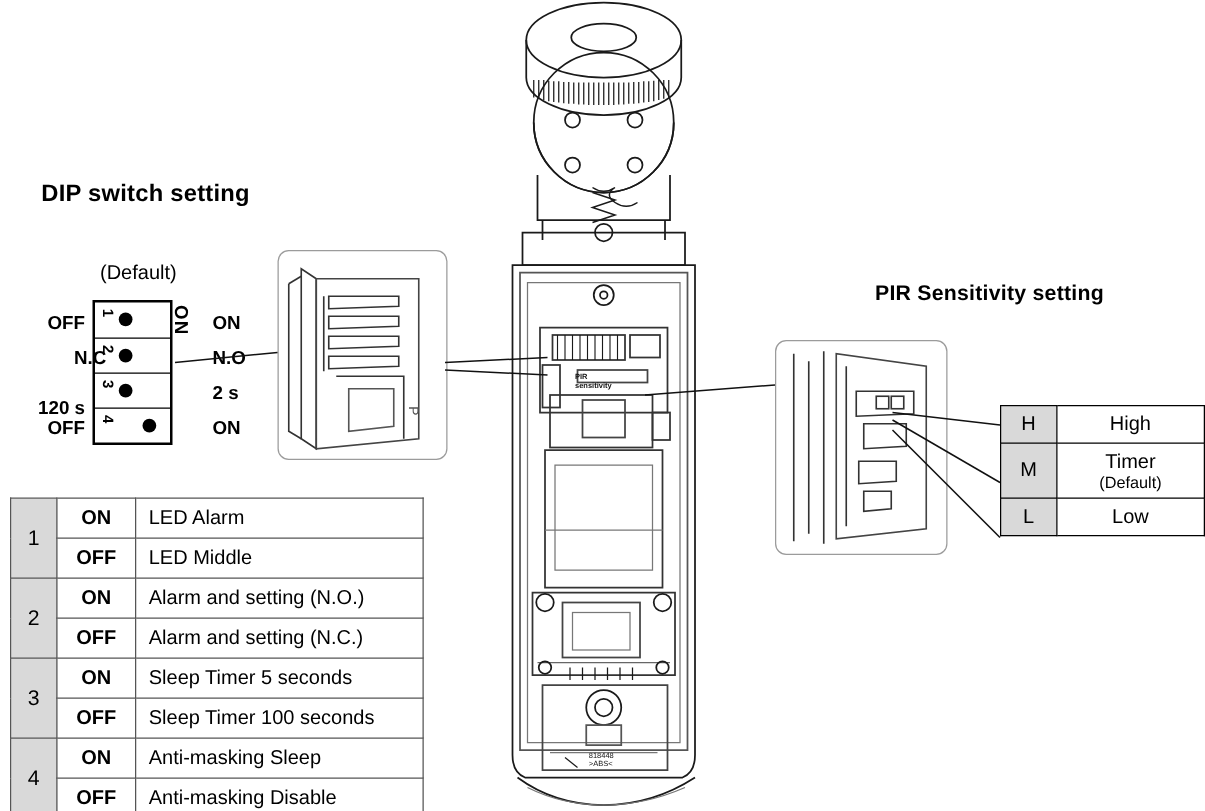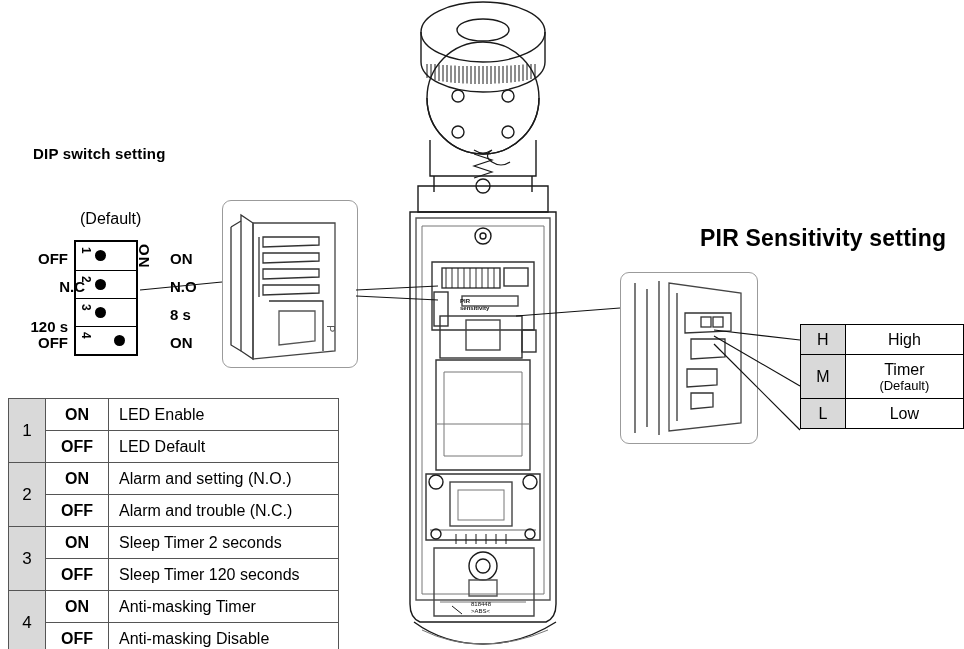--- a/index.html
+++ b/index.html
@@ -2,22 +2,22 @@
 <html><head>
 <meta charset="utf-8">
 <style>
   html,body{margin:0;padding:0;background:#ffffff;}
   body{width:964px;height:649px;position:relative;overflow:hidden;
        font-family:"Liberation Sans",sans-serif;color:#000;}
 
   .abs{position:absolute;}
 
   
-  #dip-title{left:33px;top:145px;font-size:15px;font-weight:bold;letter-spacing:.2px;}
-  #pir-title{left:700px;top:225px;font-size:23px;font-weight:bold;letter-spacing:.2px;}
+  #dip-title{left:33px;top:145px;font-size:19px;font-weight:bold;letter-spacing:.2px;}
+  #pir-title{left:700px;top:225px;font-size:17px;font-weight:bold;letter-spacing:.2px;}
 
   
   #dip-default{left:80px;top:210px;font-size:16px;}
   #dip-block{left:74px;top:240px;width:60px;height:112px;border:2px solid #000;background:#fff;}
   #dip-on-label{left:136px;top:244px;font-size:15px;font-weight:bold;
       writing-mode:vertical-rl;text-orientation:mixed;letter-spacing:1px;}
   .dip-row{position:absolute;left:0;width:60px;height:28px;box-sizing:border-box;}
   .dip-row + .dip-row{border-top:1px solid #000;}
   .dip-num{position:absolute;left:3px;top:5px;font-size:12px;font-weight:bold;
       writing-mode:vertical-rl;text-orientation:mixed;}
@@ -79,21 +79,21 @@
   </div>
 </div>
 
 <div class="abs dip-lbl-left" style="left:0;top:250px;width:68px;">OFF</div>
 <div class="abs dip-lbl-left" style="left:17px;top:278px;width:68px;">N.C</div>
 <div class="abs dip-lbl-left" style="left:0;top:318px;width:68px;">120 s</div>
 <div class="abs dip-lbl-left" style="left:0;top:334px;width:68px;">OFF</div>
 
 <div class="abs dip-lbl-right" style="left:170px;top:250px;">ON</div>
 <div class="abs dip-lbl-right" style="left:170px;top:278px;">N.O</div>
-<div class="abs dip-lbl-right" style="left:170px;top:306px;">8 s</div>
+<div class="abs dip-lbl-right" style="left:170px;top:306px;">2 s</div>
 <div class="abs dip-lbl-right" style="left:170px;top:334px;">ON</div>
 
 <div class="abs" id="inset-left">
   <svg width="134" height="166" viewBox="0 0 134 166">
     <g fill="none" stroke="#333" stroke-width="1.3">
       <path d="M18 14 L18 150 L30 158 L30 22 Z"></path>
       <path d="M30 22 L112 22 L112 150 L30 158 Z" stroke="#444"></path>
       <path d="M40 36 L96 36 L96 44 L40 46 Z"></path>
       <path d="M40 52 L96 52 L96 60 L40 62 Z"></path>
       <path d="M40 68 L96 68 L96 76 L40 78 Z"></path>
@@ -146,51 +146,51 @@
     <td class="val">Low</td>
   </tr>
 </tbody>
   </table>
 
 <table class="abs" id="dip-table">
   <tbody>
       <tr>
     <td class="idx" rowspan="2">1</td>
     <td class="state">ON</td>
-    <td class="desc">LED Enable</td>
-  </tr>
-  <tr>
-    <td class="state">OFF</td>
-    <td class="desc">LED Default</td>
+    <td class="desc">LED Alarm</td>
+  </tr>
+  <tr>
+    <td class="state">OFF</td>
+    <td class="desc">LED Middle</td>
   </tr>
 
   <tr>
     <td class="idx" rowspan="2">2</td>
     <td class="state">ON</td>
     <td class="desc">Alarm and setting (N.O.)</td>
   </tr>
   <tr>
     <td class="state">OFF</td>
-    <td class="desc">Alarm and trouble (N.C.)</td>
+    <td class="desc">Alarm and setting (N.C.)</td>
   </tr>
 
   <tr>
     <td class="idx" rowspan="2">3</td>
     <td class="state">ON</td>
-    <td class="desc">Sleep Timer 2 seconds</td>
-  </tr>
-  <tr>
-    <td class="state">OFF</td>
-    <td class="desc">Sleep Timer 120 seconds</td>
+    <td class="desc">Sleep Timer 5 seconds</td>
+  </tr>
+  <tr>
+    <td class="state">OFF</td>
+    <td class="desc">Sleep Timer 100 seconds</td>
   </tr>
 
   <tr>
     <td class="idx" rowspan="2">4</td>
     <td class="state">ON</td>
-    <td class="desc">Anti-masking Timer</td>
+    <td class="desc">Anti-masking Sleep</td>
   </tr>
   <tr>
     <td class="state">OFF</td>
     <td class="desc">Anti-masking Disable</td>
   </tr>
 </tbody>
   </table>
 
 <svg class="abs" style="left:370px;top:0;" width="230" height="649" viewBox="0 0 230 649">
   <g fill="none" stroke="#1a1a1a" stroke-width="1.4">

